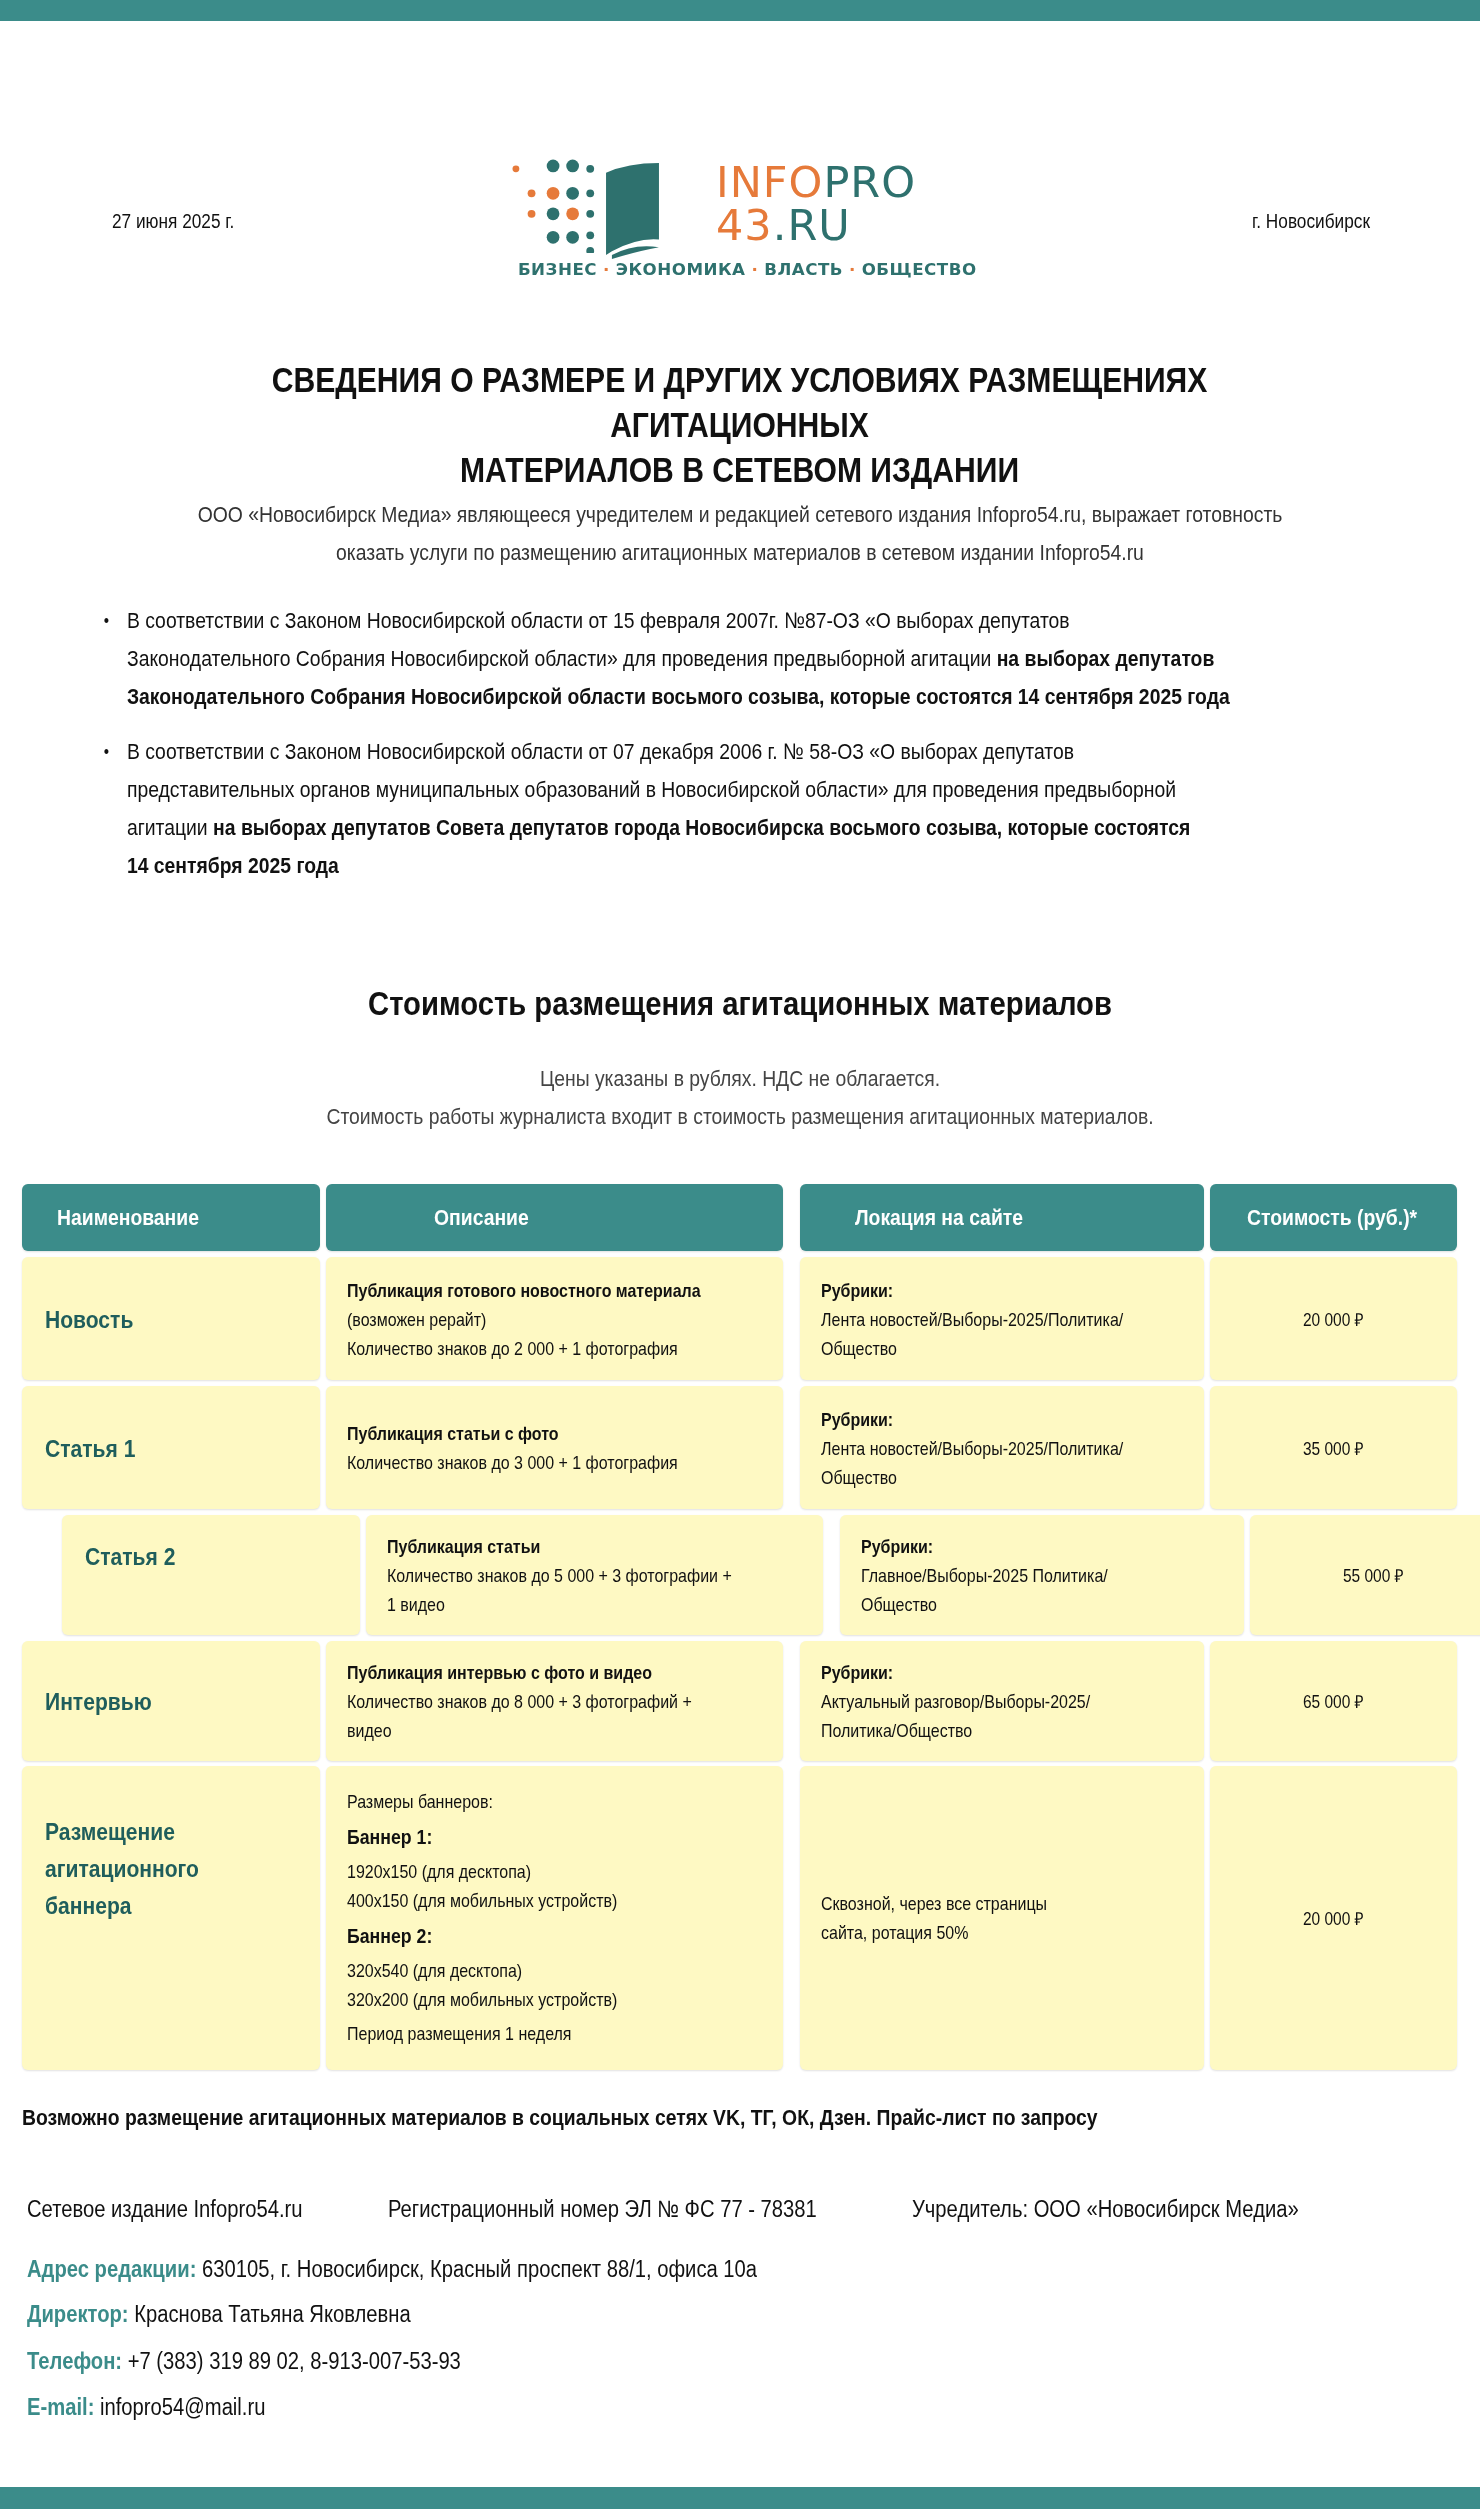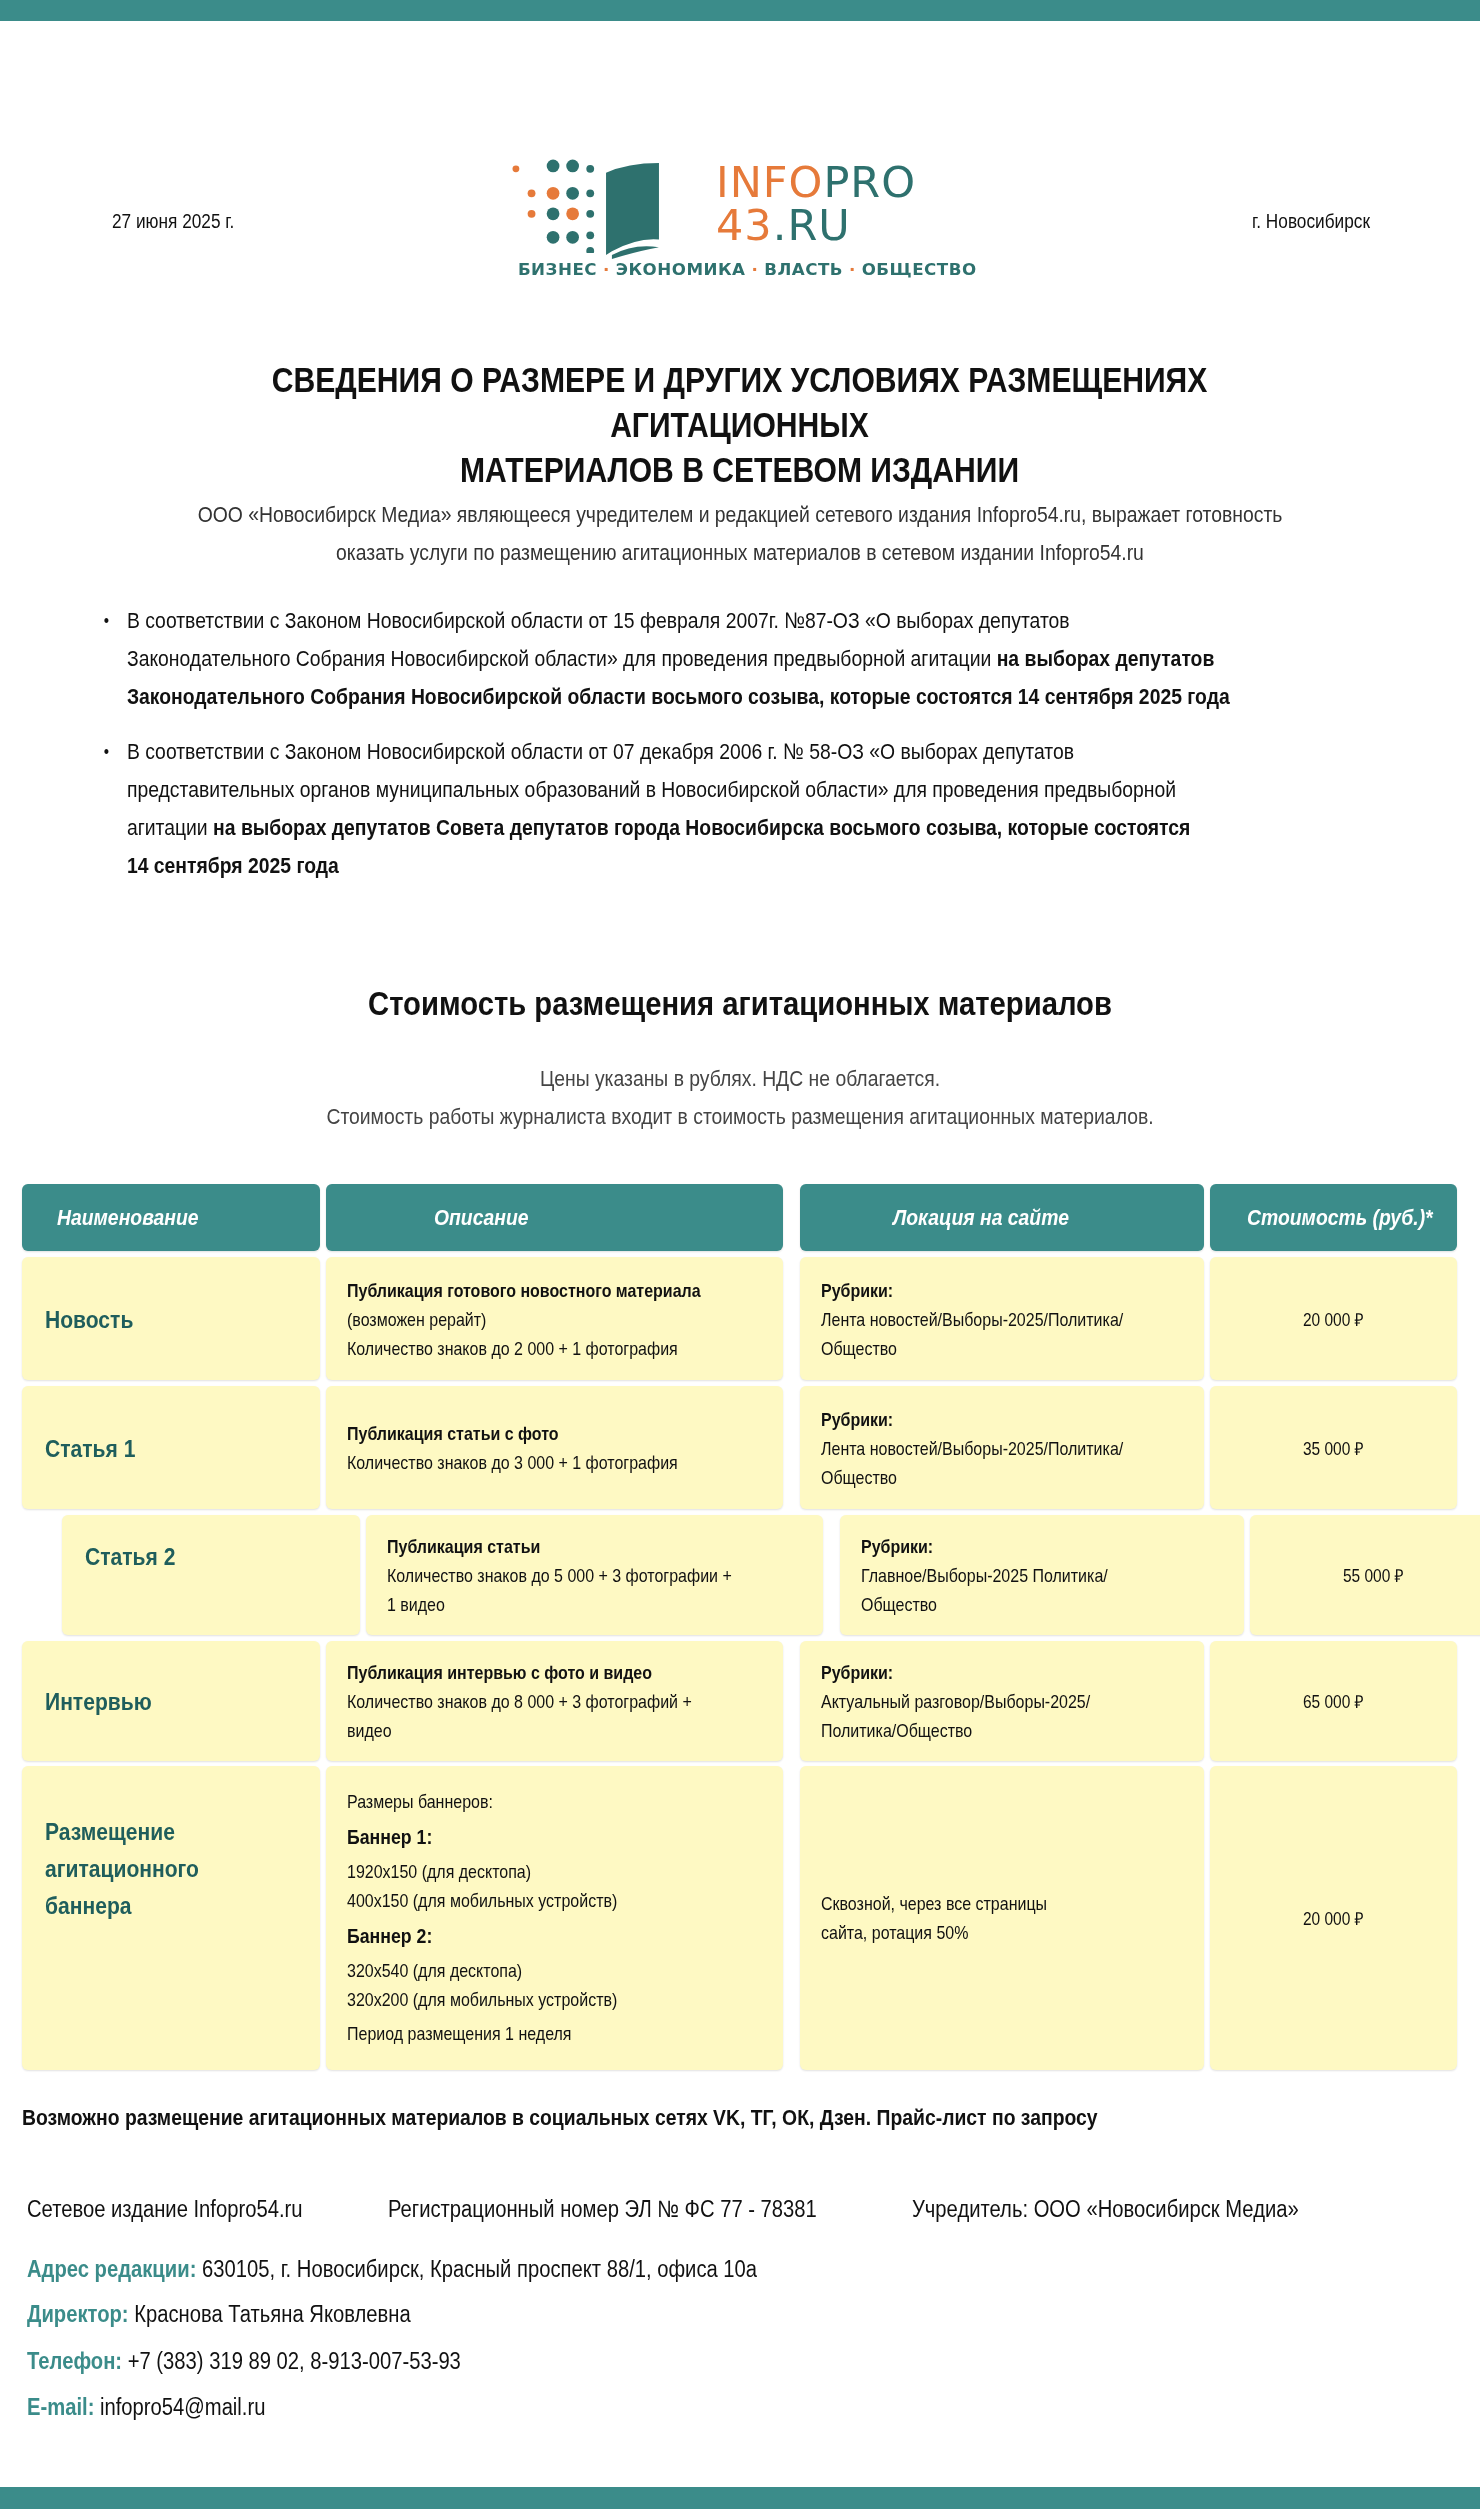--- a/index.html
+++ b/index.html
@@ -29,24 +29,24 @@
   .bullets b { font-weight: bold; }
 
   .section-title { position: absolute; left: 0; width: 1480px; top: 984px; text-align: center; font-size: 34px; font-weight: bold; transform: scaleX(0.86); transform-origin: center; }
   .note { position: absolute; left: 0; width: 1480px; text-align: center; font-size: 22.5px; color: #444; transform: scaleX(0.86); transform-origin: center; }
   .note1 { top: 1066px; }
   .note2 { top: 1104px; }
 
   .tbl { position: absolute; left: 21.6px; top: 1184px; width: 1435px; }
   .row { position: absolute; left: 0; width: 1435px; }
   .cell { position: absolute; top: 0; bottom: 0; border-radius: 5.9px; background: #fef9c3; box-shadow: 0 1px 2px rgba(0,0,0,0.12); }
-  .hdr .cell { background: #3b8c8a; color: #fff; font-weight: bold; font-size: 22.5px; display: flex; align-items: center; font-style: italic; }
+  .hdr .cell { background: #3b8c8a; color: #fff; font-weight: bold; font-size: 22.5px; display: flex; align-items: center; }
   .c1 { left: 0; width: 298px; }
   .c2 { left: 304px; width: 457px; }
-  .c3 { left: 778px; width: 404px; padding-left: 38px; }
+  .c3 { left: 778px; width: 404px; }
   .c4 { left: 1188px; width: 247px; }
   .hdr .txt { display: inline-block; transform: scaleX(0.86); transform-origin: left; white-space: nowrap; }
   .hdr .c1 .txt { margin-left: 35px; }
   .hdr .c2 .txt { margin-left: 108px; }
   .hdr .c3 .txt { margin-left: 55px; }
   .hdr .c4 .txt { margin-left: 37px; }
 
   .name { position: absolute; left: 23.5px; right: 9.8px; top: 50%; transform: translateY(-50%); color: #1f5e5c; font-weight: bold; font-size: 24.5px; line-height: 37px; }
   .name span { display: inline-block; transform: scaleX(0.86); transform-origin: left; white-space: nowrap; }
   .desc { position: absolute; left: 21.6px; right: 5.9px; top: 50%; transform: translateY(-50%); font-size: 18.6px; line-height: 29px; }

